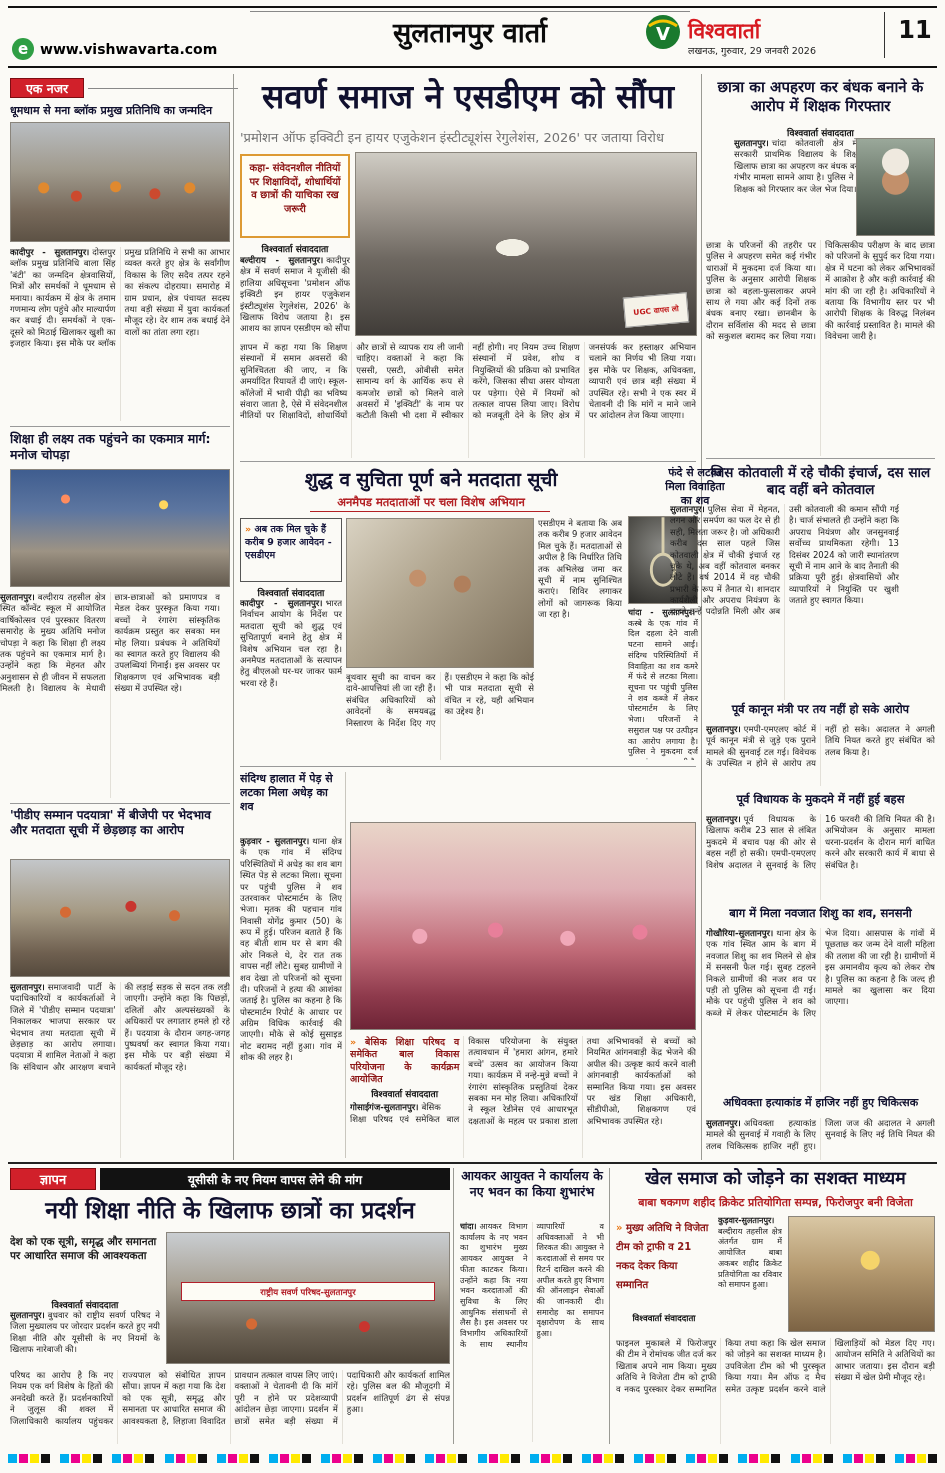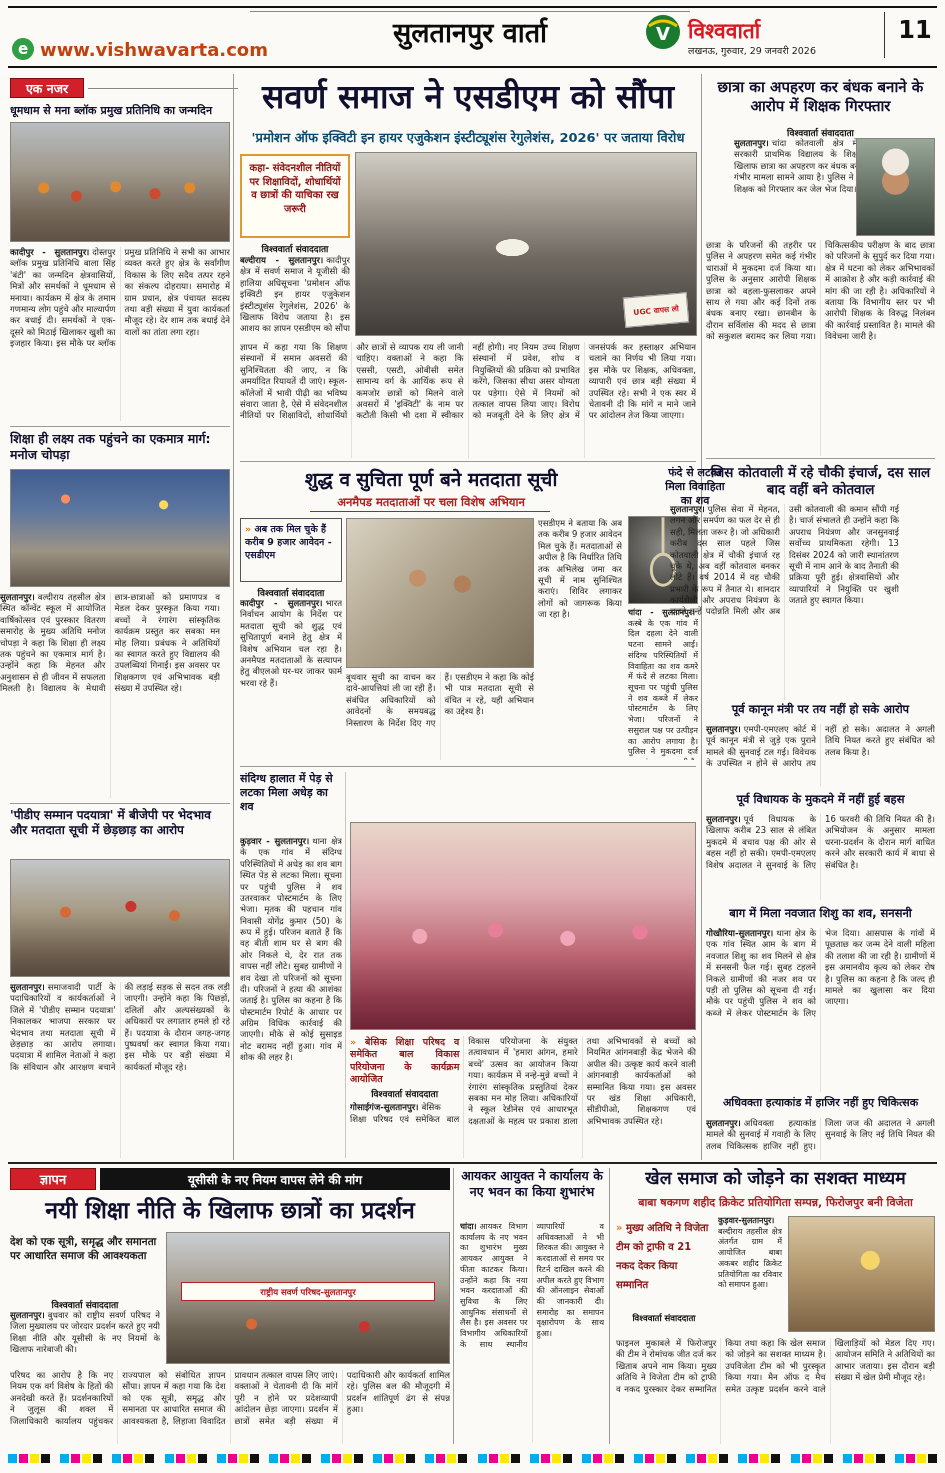--- a/index.html
+++ b/index.html
@@ -15,21 +15,21 @@
   .byline { font-weight:700; font-size:9px; text-align:center; color:#111; }
   .dl { font-weight:700; margin-right:3px; }
   .body-txt { font-size:8.5px; line-height:1.34; text-align:justify; color:#1d1d1d; overflow:hidden; }
   .sm { font-size:8px; }
   .c2 { column-count:2; column-gap:9px; column-rule:1px solid #e3e0d8; }
   .c3 { column-count:3; column-gap:9px; column-rule:1px solid #e3e0d8; }
   .c4 { column-count:4; column-gap:9px; column-rule:1px solid #e3e0d8; }
   .photo { position:absolute; overflow:hidden; border:1px solid #8a857c; }
   .red-label { position:absolute; background:#d1202a; color:#fff; font-weight:700; display:flex; align-items:center; justify-content:center; border:1px solid #7e0d12; }
   .black-bar { position:absolute; background:#121212; color:#fff; font-weight:700; display:flex; align-items:center; justify-content:center; }
-  .strap { font-weight:700; color:#0c4a6e; text-align:center; overflow:hidden; }
+  .strap { font-weight:400; color:#737373; overflow:hidden; }
   .subhead-red { font-weight:700; color:#b32024; text-align:center; overflow:hidden; }
   .pull-box { position:absolute; border:2px solid #dd9a33; background:#fffdf4; color:#8d1616; font-weight:700; font-size:10px; line-height:1.35; text-align:center; padding:5px 4px; overflow:hidden; }
   .note-box { position:absolute; border:1px solid #555; padding:4px; font-weight:700; font-size:9.5px; line-height:1.35; color:#14143c; overflow:hidden; }
   .arrow-item::before { content:"» "; color:#e87410; font-weight:700; }
   .arrow-lead { color:#8d1616; font-weight:700; font-size:9.5px; line-height:1.3; margin-bottom:3px; }
   .elogo { display:inline-flex; width:22px; height:22px; border-radius:50%; background:#2f9e44; color:#fff; font-weight:700; font-size:15px; align-items:center; justify-content:center; }
   .pageno { font-size:24px; font-weight:700; color:#111; text-align:center; }
   
   .ph-garland { background:
     radial-gradient(circle at 15% 55%, #e0892f 0 5px, transparent 6px),
@@ -81,21 +81,21 @@
 </head>
 <body>
 
 <div class="page">
 
   <div class="rule" style="left:8px;top:6px;width:929px;height:2px;background:#111"></div>
   <div class="rule" style="left:250px;top:11px;width:440px;height:1px;background:#888"></div>
 
   <div class="abs" style="left:12px;top:38px;display:flex;align-items:center;gap:6px">
     <span class="elogo">e</span>
-    <span style="font-size:18px;font-weight:700;color:#c2410c">www.vishwavarta.com</span>
+    <span style="font-size:14px;font-weight:700;color:#000000">www.vishwavarta.com</span>
   </div>
 
   <div class="abs hd hd-c" style="left:280px;top:16px;width:380px;font-size:27px;color:#0b0b0b">सुलतानपुर वार्ता</div>
 
   <svg class="abs" style="left:645px;top:14px" width="36" height="36" viewBox="0 0 36 36">
     <circle cx="18" cy="18" r="17" fill="#1a7a2e"></circle>
     <path d="M4 12 Q18 2 32 12" fill="none" stroke="#f5c400" stroke-width="3"></path>
     <text x="18" y="26" text-anchor="middle" font-size="18" font-weight="bold" fill="#ffffff">V</text>
   </svg>
   <div class="abs" style="left:688px;top:16px;font-size:21px;font-weight:700;color:#d71920">विश्ववार्ता</div>

